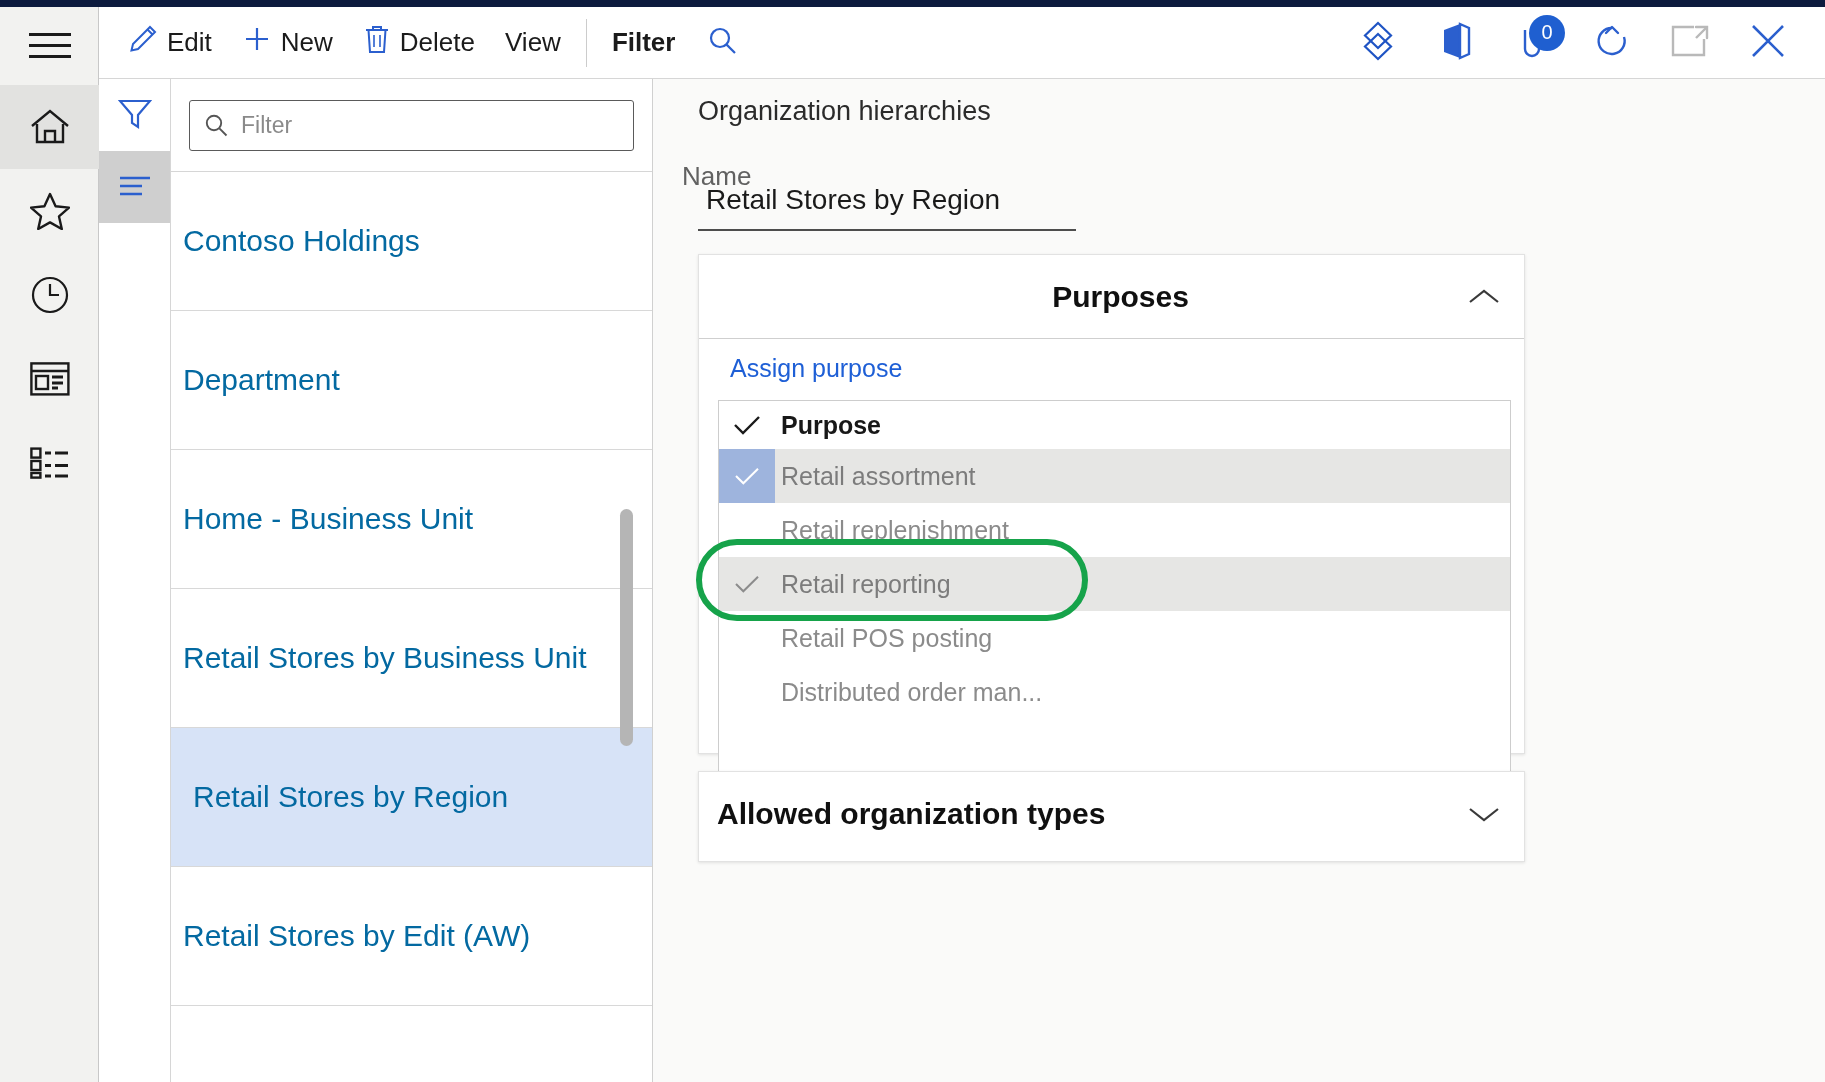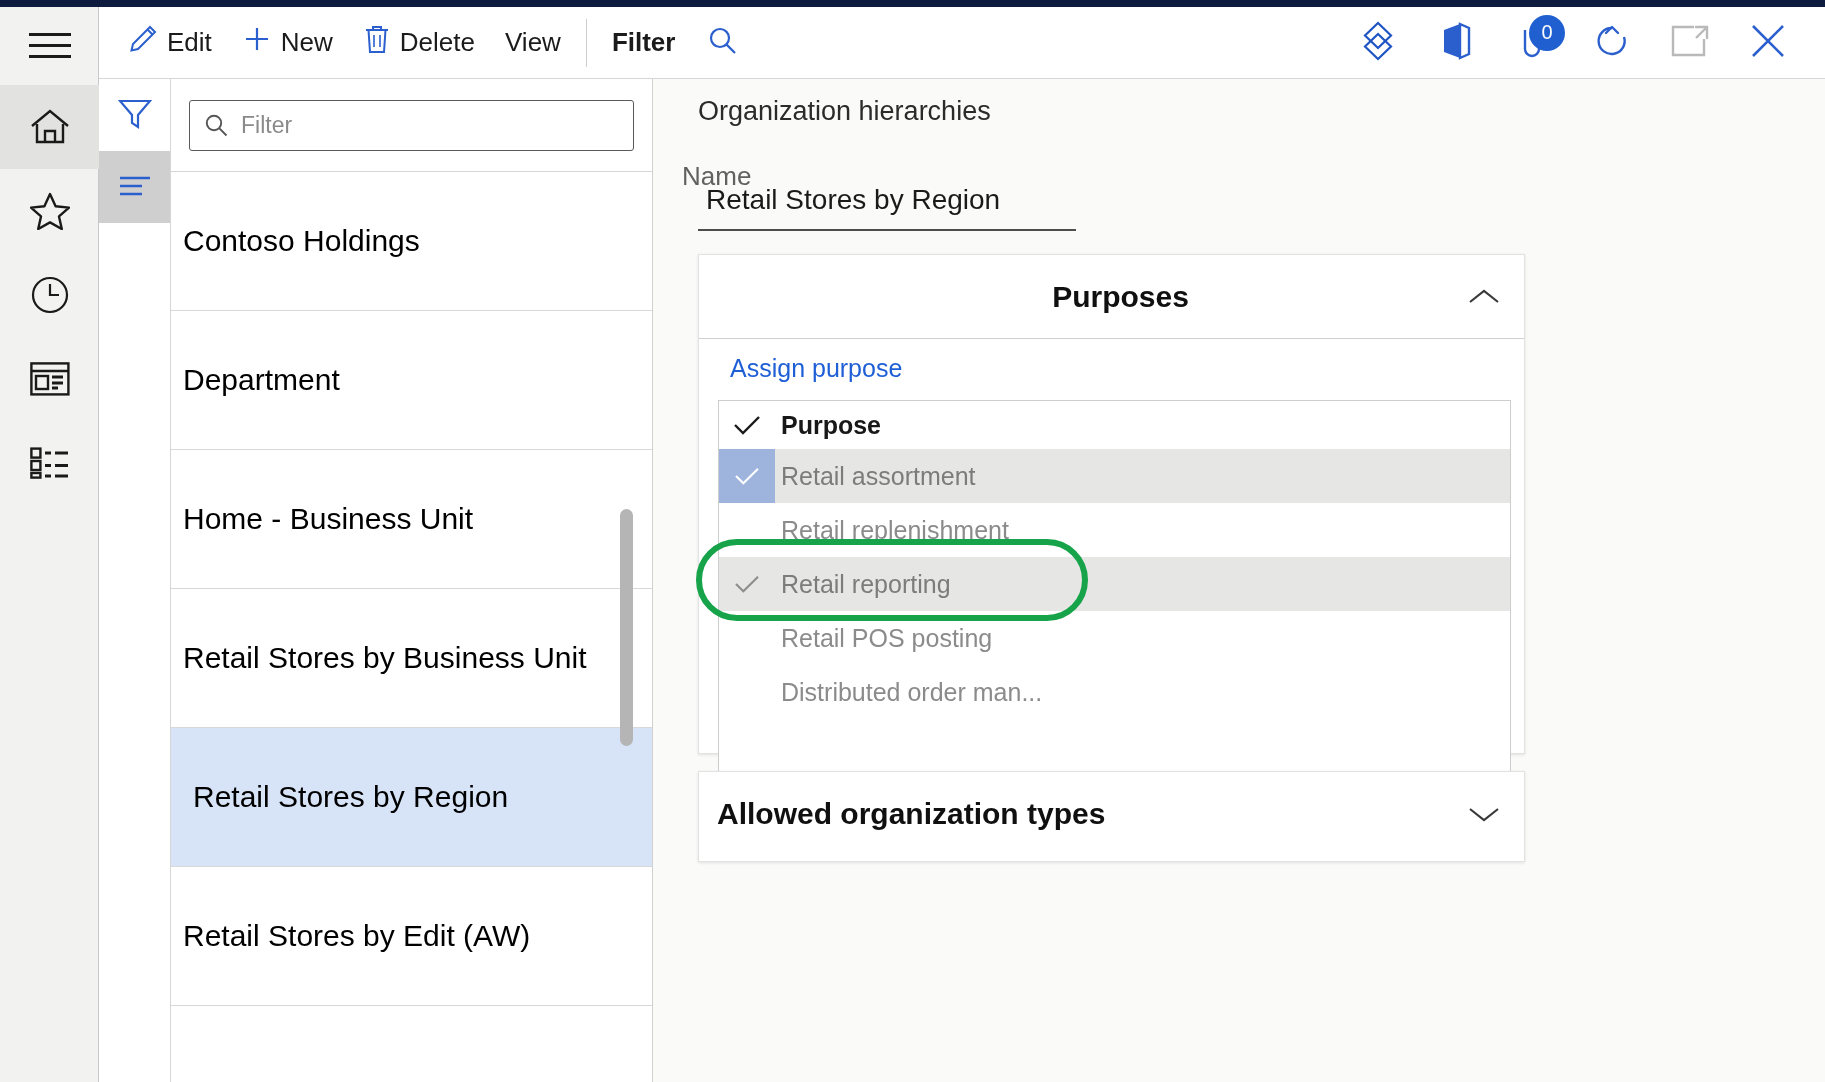--- a/index.html
+++ b/index.html
@@ -152,21 +152,21 @@
 
   .rows { position: relative; }
   .row {
     position: relative;
     height: 139px;
     border-bottom: 1px solid #d8d8d8;
     display: flex;
     align-items: center;
     padding-left: 12px;
     font-size: 30px;
-    color: #000000;
+    color: #0369a1;
     cursor: pointer;
     background: #ffffff;
     white-space: nowrap;
     overflow: hidden;
   }
   .row.selected {
     background: #d7e3f7;
     padding-left: 22px;
   }
 

